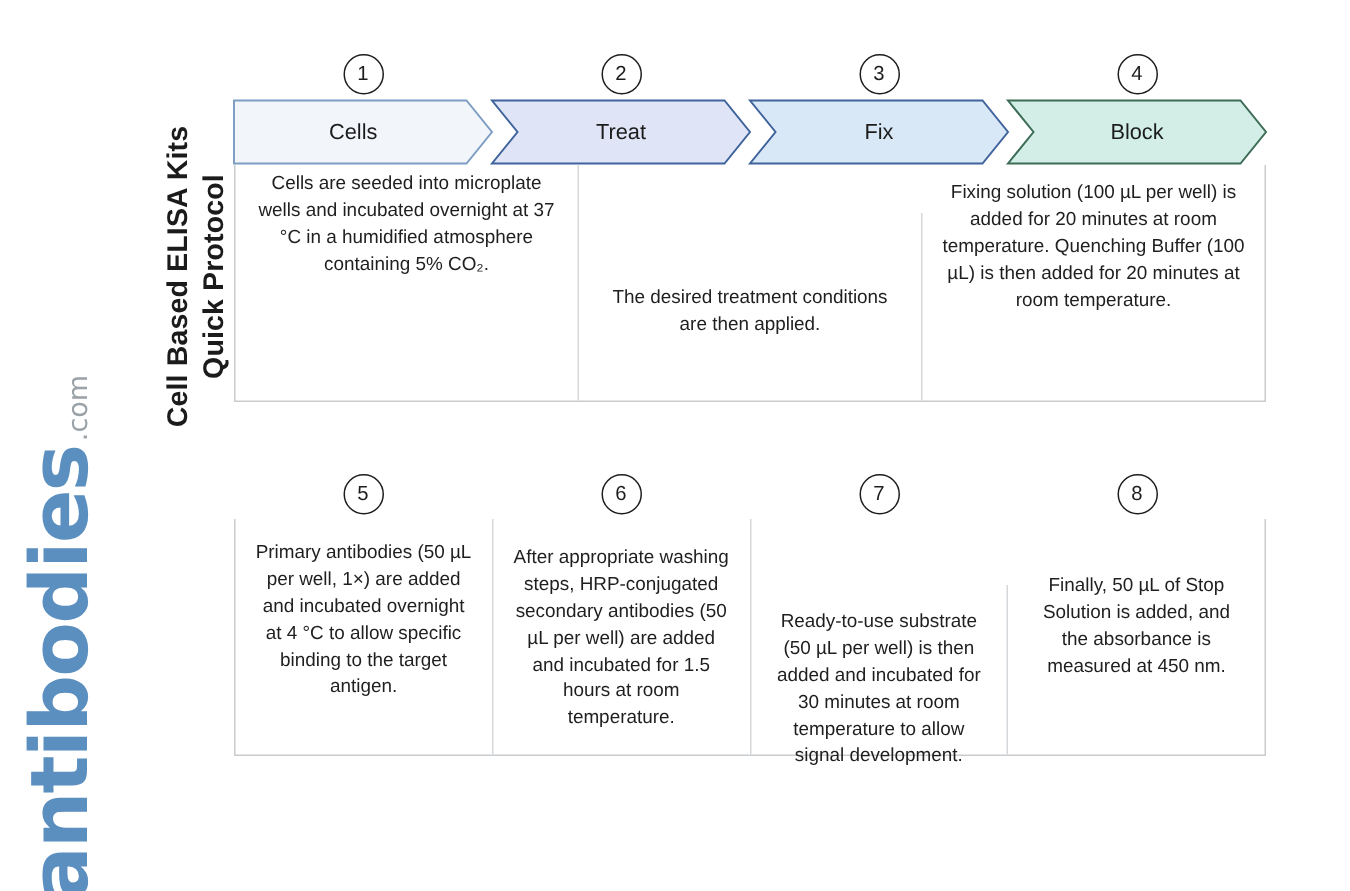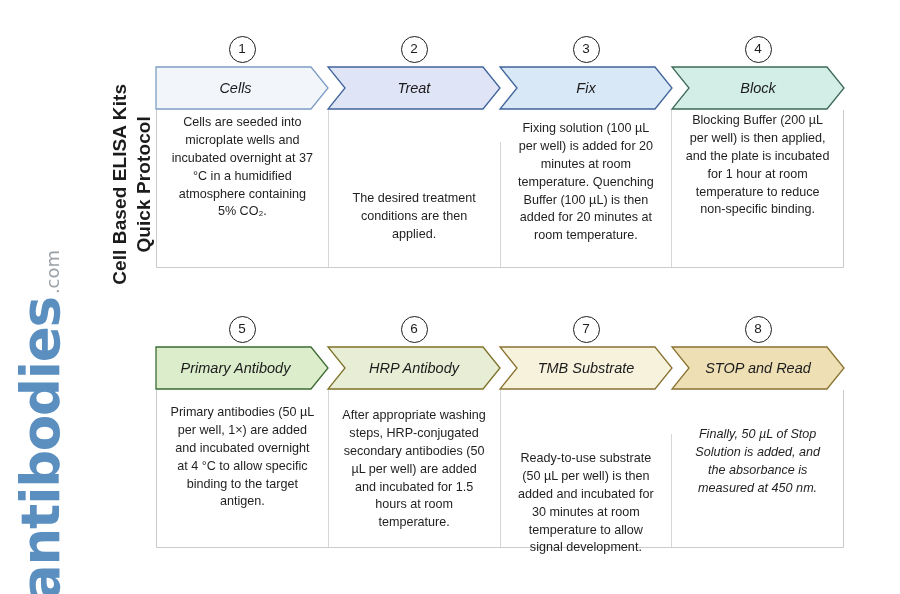--- a/index.html
+++ b/index.html
@@ -97,21 +97,20 @@
     font-size: 13.5px;
     line-height: 23px;
     text-align: center;
     font-family: "Liberation Sans", sans-serif;
   }
 
   .chevron-bar {
     position: relative;
     height: 44px;
     width: 688px;
-    font-style: italic;
   }
   .chevron-bar svg {
     display: block;
     width: 688px;
     height: 44px;
     overflow: visible;
   }
   .chev-label {
     font-family: "Liberation Sans", sans-serif;
     font-size: 14.5px;
@@ -148,21 +147,21 @@
     line-height: 1.42;
     color: #1f1f1f;
   }
   .d-top-pad-1 { padding-top: 4px; }
   .d-top-pad-2 { padding-top: 48px; margin-top: 32px; }
   .d-top-pad-3 { padding-top: 10px; }
   .d-top-pad-4 { padding-top: 2px; }
   .d2-pad-a { }
   .d2-pad-b { padding-top: 17px; }
   .d2-pad-c { padding-top: 16px; margin-top: 44px; }
-  .d2-pad-d { padding-top: 36px; font-style: italic; }
+  .d2-pad-d { padding-top: 36px; }
 </style>
 </head>
 <body>
 
 <div id="canvas">
 
   <div class="vtitle">
     <span>Cell Based ELISA Kits</span>
     <span class="l2">Quick Protocol</span>
   </div>
@@ -212,62 +211,39 @@
     <div class="desc-bar">
       <div class="desc-cell d-top-pad-1">
         <div class="desc-text">Cells are seeded into microplate wells and incubated overnight at 37 °C in a humidified atmosphere containing 5% CO₂.</div>
       </div>
       <div class="desc-cell d-top-pad-2">
         <div class="desc-text">The desired treatment conditions are then applied.</div>
       </div>
       <div class="desc-cell d-top-pad-3">
         <div class="desc-text">Fixing solution (100 µL per well) is added for 20 minutes at room temperature. Quenching Buffer (100 µL) is then added for 20 minutes at room temperature.</div>
       </div>
-      <div class="desc-cell d-top-pad-4">
-        <div class="desc-text">Blocking Buffer (200 µL per well) is then applied, and the plate is incubated for 1 hour at room temperature to reduce non-specific binding.</div>
-      </div>
     </div>
   </div>
 
   <div class="row" id="row2">
     <div class="numbers">
       <div class="num-slot">
         <div class="num-circle">5</div>
       </div>
       <div class="num-slot">
         <div class="num-circle">6</div>
       </div>
       <div class="num-slot">
         <div class="num-circle">7</div>
       </div>
       <div class="num-slot">
         <div class="num-circle">8</div>
       </div>
     </div>
 
-    <div class="chevron-bar">
-      <svg id="svg-row-1" viewBox="0 0 688 44" preserveAspectRatio="none">
-          <g>
-            <path d="M 0 1 L 155 1 L 172 22 L 155 43 L 0 43 Z" fill="#dbedcb" stroke="#3d6b33" stroke-width="1.3" stroke-linejoin="miter"></path>
-            <text x="79.5" y="23" class="chev-label">Primary Antibody</text>
-          </g>
-          <g>
-            <path d="M 172 1 L 327 1 L 344 22 L 327 43 L 172 43 L 189 22 Z" fill="#e8eed5" stroke="#7d7127" stroke-width="1.3" stroke-linejoin="miter"></path>
-            <text x="258" y="23" class="chev-label">HRP Antibody</text>
-          </g>
-          <g>
-            <path d="M 344 1 L 499 1 L 516 22 L 499 43 L 344 43 L 361 22 Z" fill="#f6f2dc" stroke="#8a7230" stroke-width="1.3" stroke-linejoin="miter"></path>
-            <text x="430" y="23" class="chev-label">TMB Substrate</text>
-          </g>
-          <g>
-            <path d="M 516 1 L 671 1 L 688 22 L 671 43 L 516 43 L 533 22 Z" fill="#eedfb5" stroke="#8a7230" stroke-width="1.3" stroke-linejoin="miter"></path>
-            <text x="602" y="23" class="chev-label">STOP and Read</text>
-          </g>
-        </svg>
-    </div>
 
     <div class="desc-bar">
       <div class="desc-cell d2-pad-a">
         <div class="desc-text">Primary antibodies (50 µL per well, 1×) are added and incubated overnight at 4 °C to allow specific binding to the target antigen.</div>
       </div>
       <div class="desc-cell d2-pad-b">
         <div class="desc-text">After appropriate washing steps, HRP-conjugated secondary antibodies (50 µL per well) are added and incubated for 1.5 hours at room temperature.</div>
       </div>
       <div class="desc-cell d2-pad-c">
         <div class="desc-text">Ready-to-use substrate (50 µL per well) is then added and incubated for 30 minutes at room temperature to allow signal development.</div>

